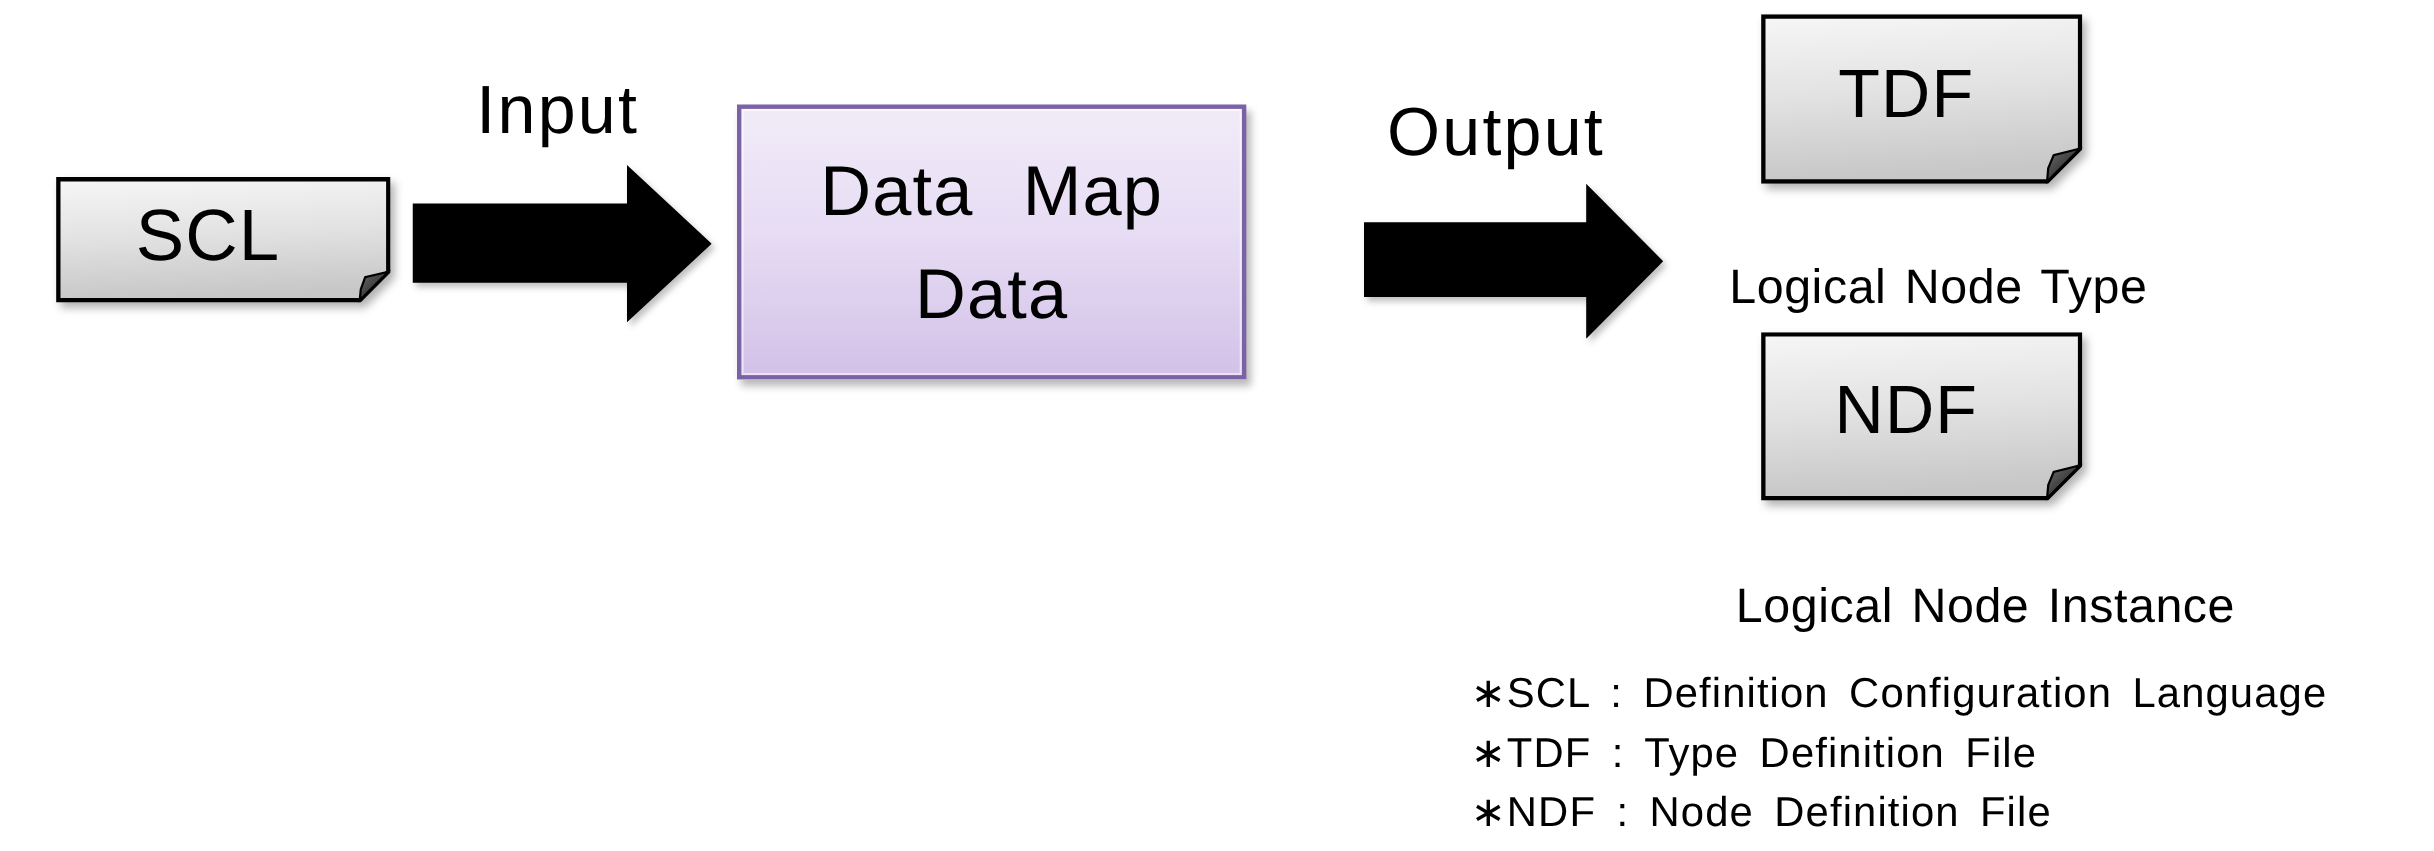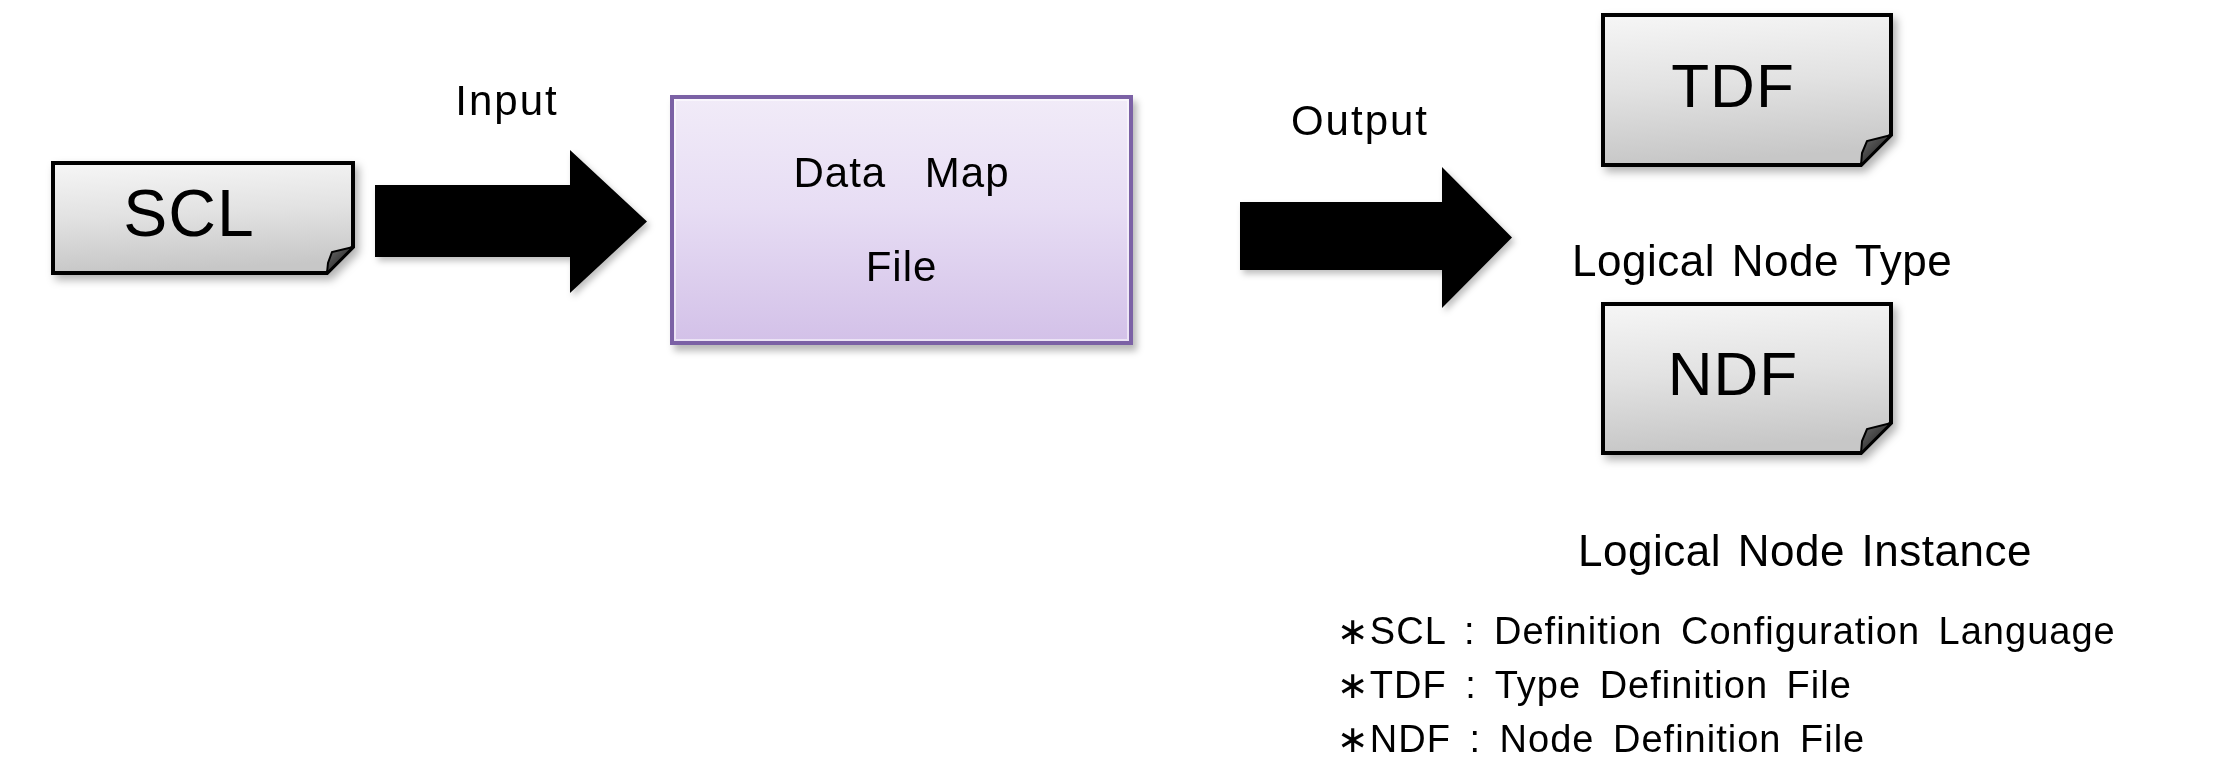--- a/index.html
+++ b/index.html
@@ -26,31 +26,31 @@
   .tool-box{
     position:absolute;
     left:670px;top:95px;width:463px;height:250px;
     box-sizing:border-box;
     border:4px solid #7b61a5;
     background:linear-gradient(180deg,#f1ebf8 0%,#e7ddf4 45%,#d3c1e8 100%);
     box-shadow:4px 6px 7px rgba(0,0,0,0.28), inset 0 0 0 2px rgba(255,255,255,0.55);
     display:flex;flex-direction:column;align-items:center;justify-content:center;
   }
   .tool-line{
-    font-size:42px;line-height:94px;letter-spacing:1px;word-spacing:26px;
+    font-size:64px;line-height:94px;letter-spacing:1px;word-spacing:26px;
     text-align:center;
   }
 
   
   .arrow{position:absolute;filter:drop-shadow(3px 4px 3px rgba(0,0,0,0.25));}
 
   
   .flow-label{
     position:absolute;width:280px;text-align:center;
-    font-size:42px;line-height:62px;letter-spacing:2px;
+    font-size:62px;line-height:62px;letter-spacing:2px;
   }
 
   
   .caption{
     position:absolute;white-space:nowrap;
     font-size:44px;line-height:48px;letter-spacing:0.5px;word-spacing:4px;margin-top:47px;
   }
 
   
   .footnotes{
@@ -89,21 +89,21 @@
   <div class="flow-label" style="left:367px;top:70px;">Input</div>
 
   <div class="arrow" style="left:375px;top:150px;">
     <svg width="272" height="143" viewBox="0 0 272 143">
       <polygon points="0,35 195,35 195,0 272,71.5 195,143 195,107 0,107" fill="#000"></polygon>
     </svg>
   </div>
 
   <div class="tool-box">
     <div class="tool-line">Data Map</div>
-    <div class="tool-line">File</div>
+    <div class="tool-line">Data</div>
   </div>
 
   <div class="flow-label" style="left:1220px;top:90px;">Output</div>
 
   <div class="arrow" style="left:1240px;top:167px;">
     <svg width="272" height="141" viewBox="0 0 272 141">
       <polygon points="0,35 202,35 202,0 272,70.5 202,141 202,103 0,103" fill="#000"></polygon>
     </svg>
   </div>
 

